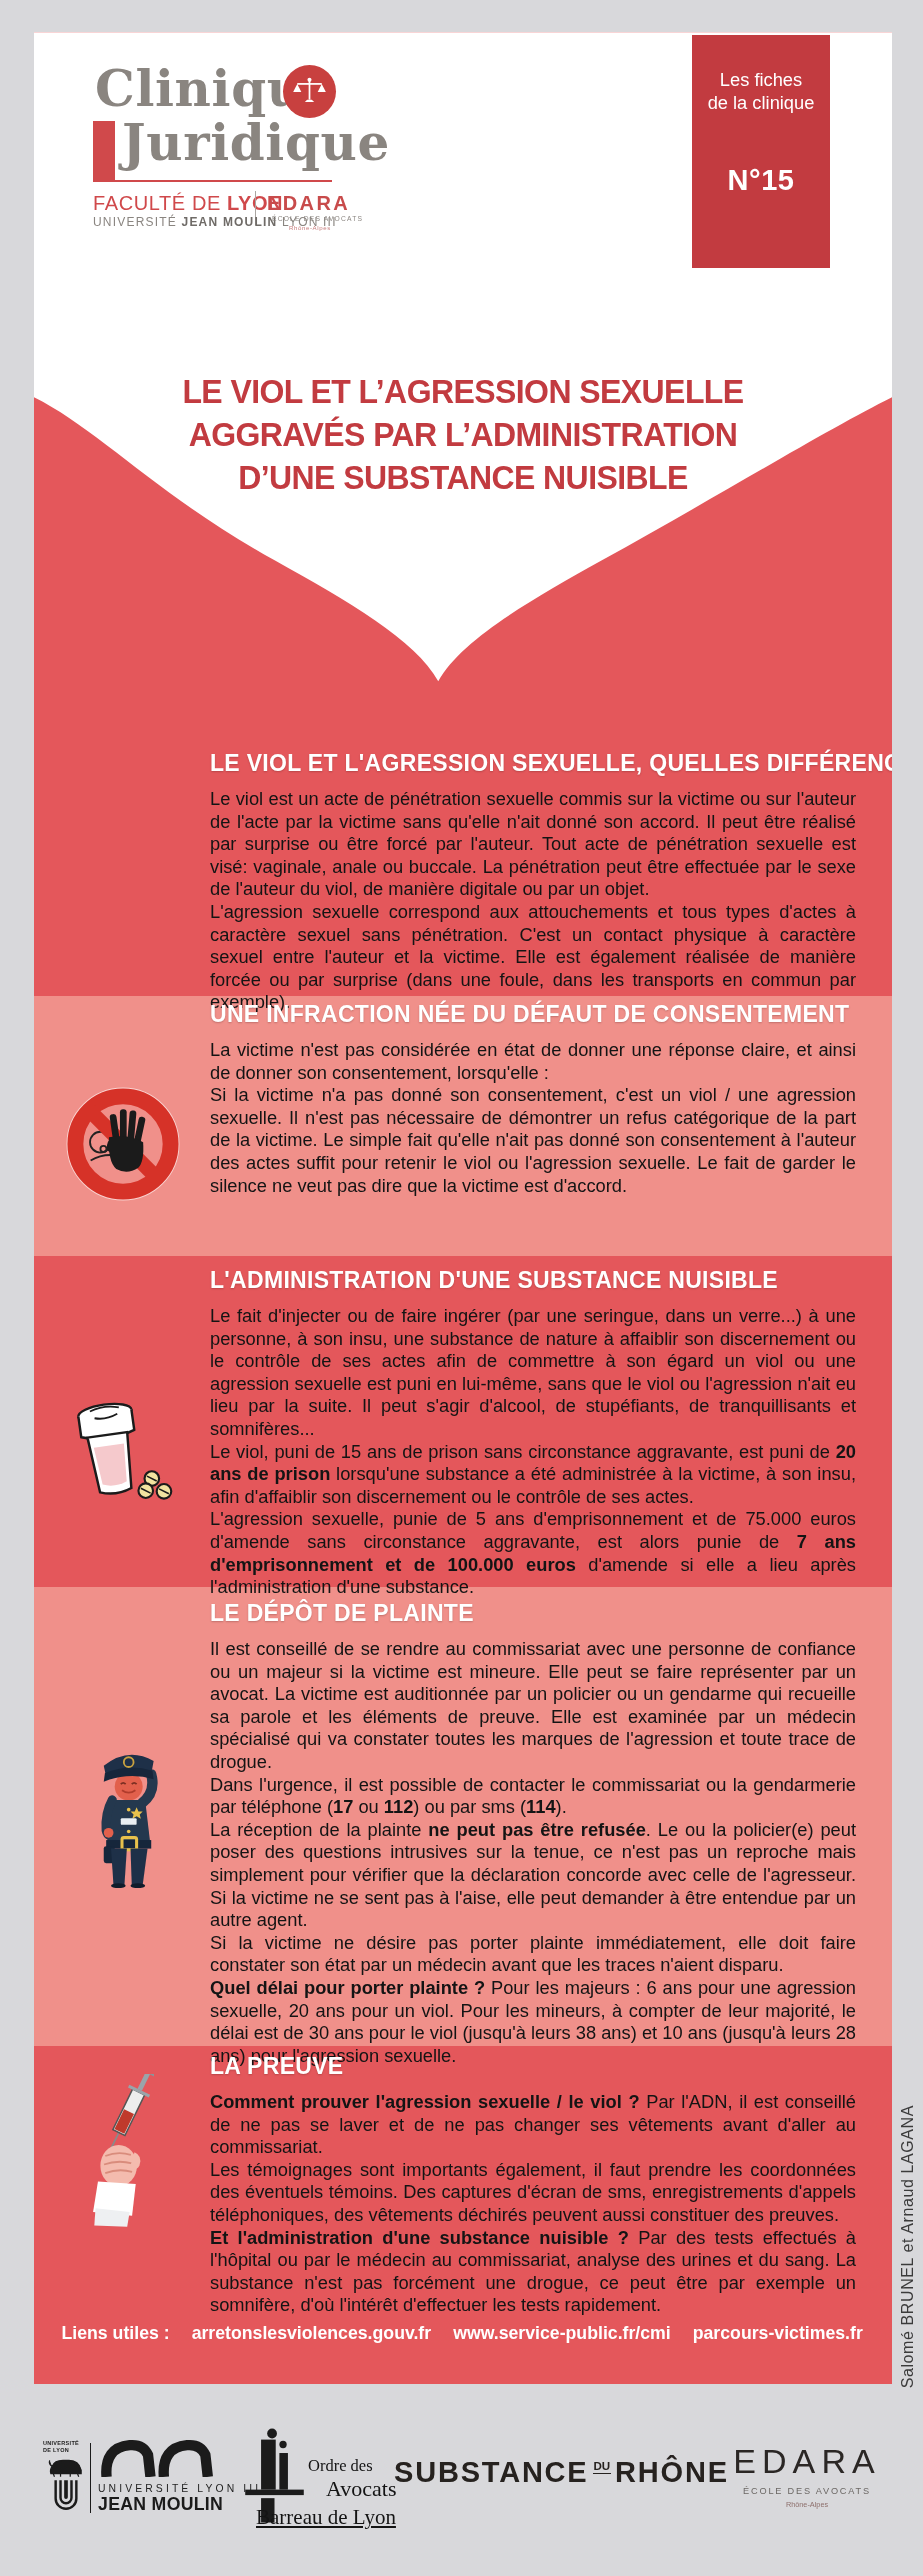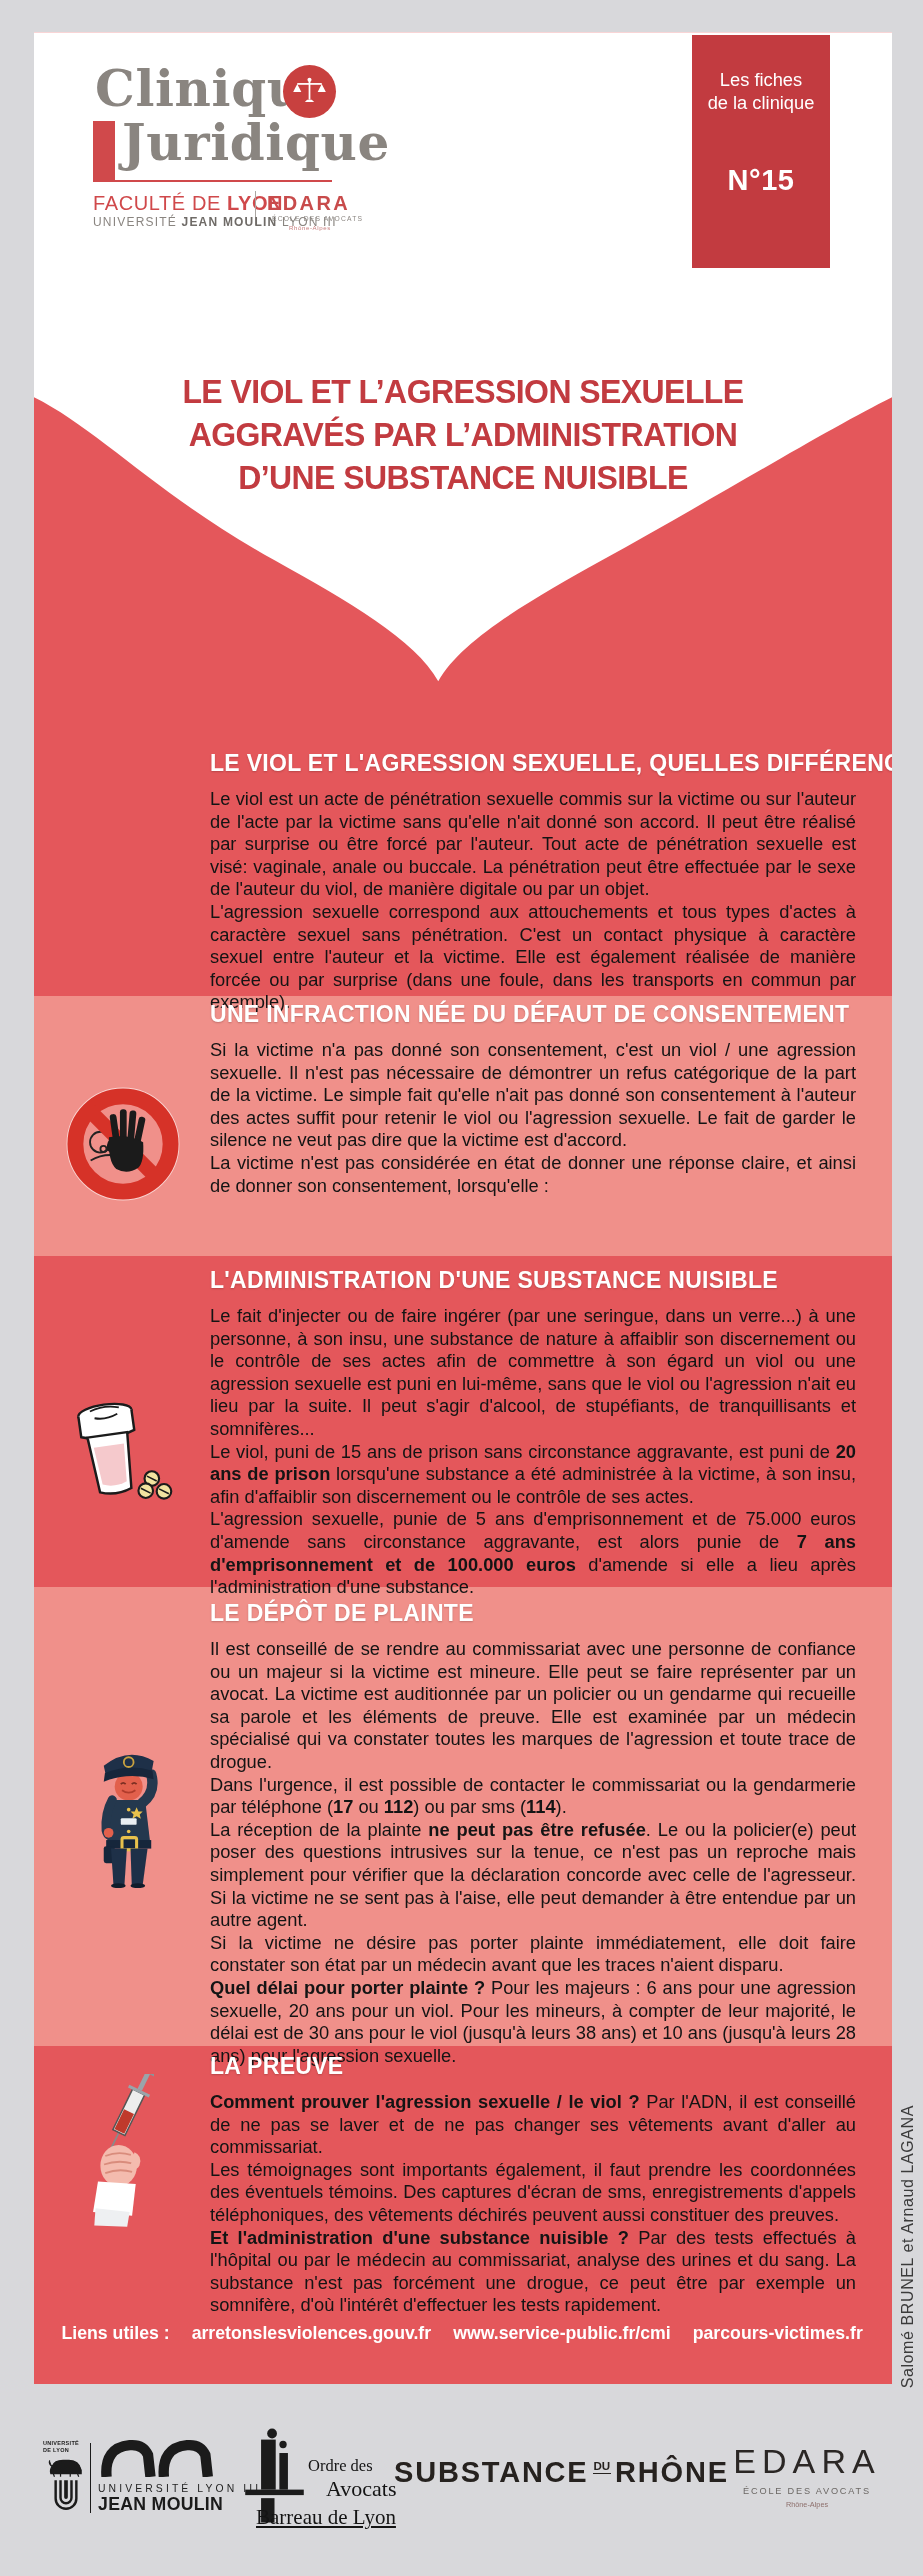--- a/index.html
+++ b/index.html
@@ -125,22 +125,22 @@
     <div class="sec-header">LE VIOL ET L'AGRESSION SEXUELLE, QUELLES DIFFÉRENCES ?</div>
     <div class="sec-body">
       <p><span>Le viol est un acte de pénétration sexuelle commis sur la victime ou sur l'auteur de l'acte par la victime sans qu'elle n'ait donné son accord. Il peut être réalisé par surprise ou être forcé par l'auteur. Tout acte de pénétration sexuelle est visé: vaginale, anale ou buccale. La pénétration peut être effectuée par le sexe de l'auteur du viol, de manière digitale ou par un objet.</span></p>
       <p><span>L'agression sexuelle correspond aux attouchements et tous types d'actes à caractère sexuel sans pénétration. C'est un contact physique à caractère sexuel entre l'auteur et la victime. Elle est également réalisée de manière forcée ou par surprise (dans une foule, dans les transports en commun par exemple).</span></p>
     </div>
   </div>
 
   <div class="sec" style="top:969px;">
     <div class="sec-header">UNE INFRACTION NÉE DU DÉFAUT DE CONSENTEMENT</div>
     <div class="sec-body">
+      <p><span>La victime n'est pas considérée en état de donner une réponse claire, et ainsi de donner son consentement, lorsqu'elle :</span></p>
       <p><span>Si la victime n'a pas donné son consentement, c'est un viol / une agression sexuelle. Il n'est pas nécessaire de démontrer un refus catégorique de la part de la victime. Le simple fait qu'elle n'ait pas donné son consentement à l'auteur des actes suffit pour retenir le viol ou l'agression sexuelle. Le fait de garder le silence ne veut pas dire que la victime est d'accord.</span></p>
-      <p><span>La victime n'est pas considérée en état de donner une réponse claire, et ainsi de donner son consentement, lorsqu'elle :</span></p>
     </div>
   </div>
 
   <div class="sec" style="top:1235px;">
     <div class="sec-header">L'ADMINISTRATION D'UNE SUBSTANCE NUISIBLE</div>
     <div class="sec-body">
       <p><span>Le fait d'injecter ou de faire ingérer (par une seringue, dans un verre...) à une personne, à son insu, une substance de nature à affaiblir son discernement ou le contrôle de ses actes afin de commettre à son égard un viol ou une agression sexuelle est puni en lui-même, sans que le viol ou l'agression n'ait eu lieu par la suite. Il peut s'agir d'alcool, de stupéfiants, de tranquillisants et somnifères...</span></p>
       <p><span>Le viol, puni de 15 ans de prison sans circonstance aggravante, est puni de </span><span class="b">20 ans de prison</span><span> lorsqu'une substance a été administrée à la victime, à son insu, afin d'affaiblir son discernement ou le contrôle de ses actes.</span></p>
       <p><span>L'agression sexuelle, punie de 5 ans d'emprisonnement et de 75.000 euros d'amende sans circonstance aggravante, est alors punie de </span><span class="b">7 ans d'emprisonnement et de 100.000 euros</span><span> d'amende si elle a lieu après l'administration d'une substance.</span></p>
     </div>

